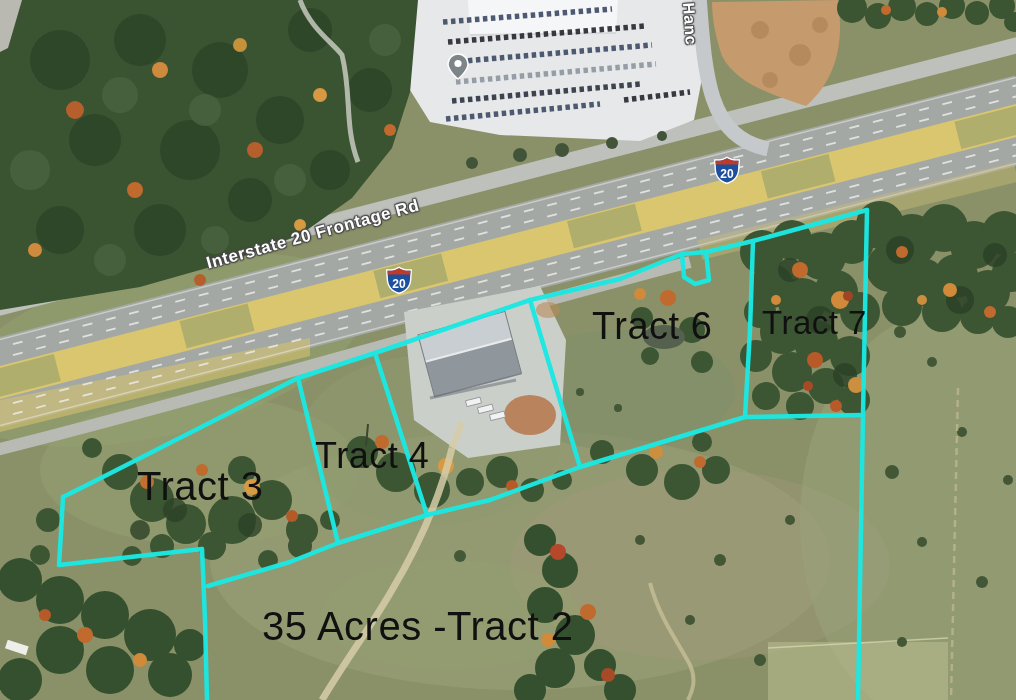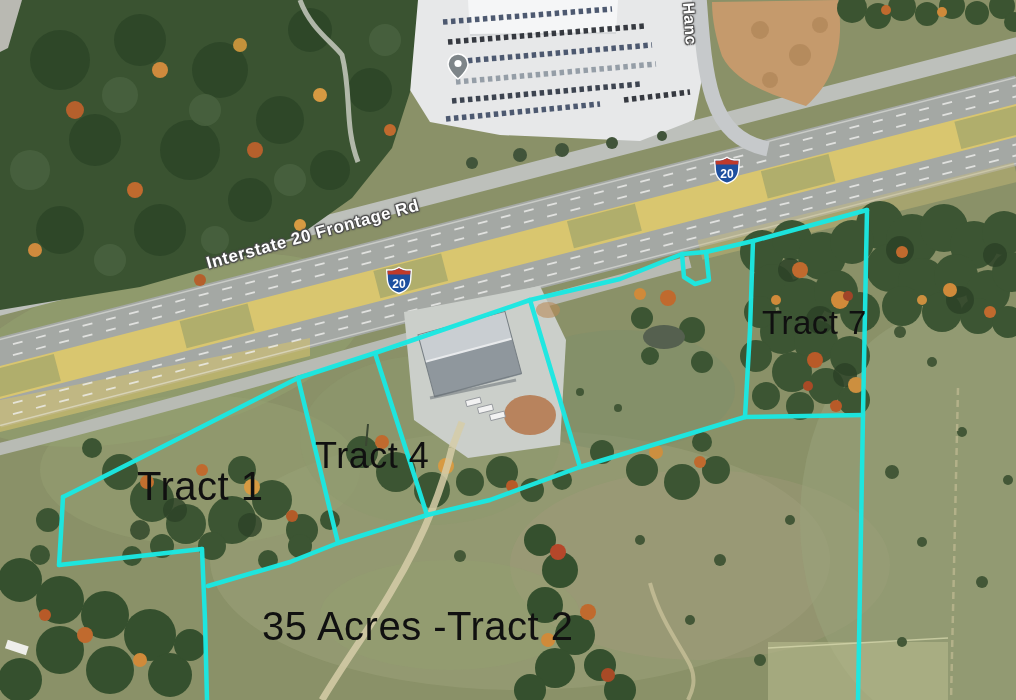--- a/index.html
+++ b/index.html
@@ -382,21 +382,22 @@
     <path d="M10,0 C15.5,0 20,4.5 20,10 C20,17 10,25 10,25 C10,25 0,17 0,10 C0,4.5 4.5,0 10,0 Z" fill="#7e8589" stroke="#ffffff" stroke-width="1.5"></path>
     <circle cx="10" cy="9.5" r="3.6" fill="#ffffff"></circle>
   </g>
 </svg>
 
 
 <div class="map-label" style="left:207px;top:254px;font-size:17px;letter-spacing:0.6px;transform:rotate(-15.5deg);transform-origin:left center;">Interstate 20 Frontage Rd</div>
 
 <div class="map-label" style="left:697px;top:2px;font-size:16px;letter-spacing:1px;transform:rotate(86deg);transform-origin:left top;">Hanc</div>
 
-<div class="tract-label" style="left:137px;top:466px;font-size:40px;">Tract 1</div>
+<div class="tract-label" style="left:137px;top:466px;font-size:40px;">Tract 3</div>
 
 <div class="tract-label" style="left:315px;top:438px;font-size:36px;">Tract 4</div>
 
+<div class="tract-label" style="left:592px;top:307px;font-size:38px;">Tract 6</div>
 
 <div class="tract-label" style="left:762px;top:306px;font-size:33px;">Tract 7</div>
 
 <div class="tract-label" style="left:262px;top:606px;font-size:40px;">35 Acres -Tract 2</div>
 </div>
 
 </body></html>

